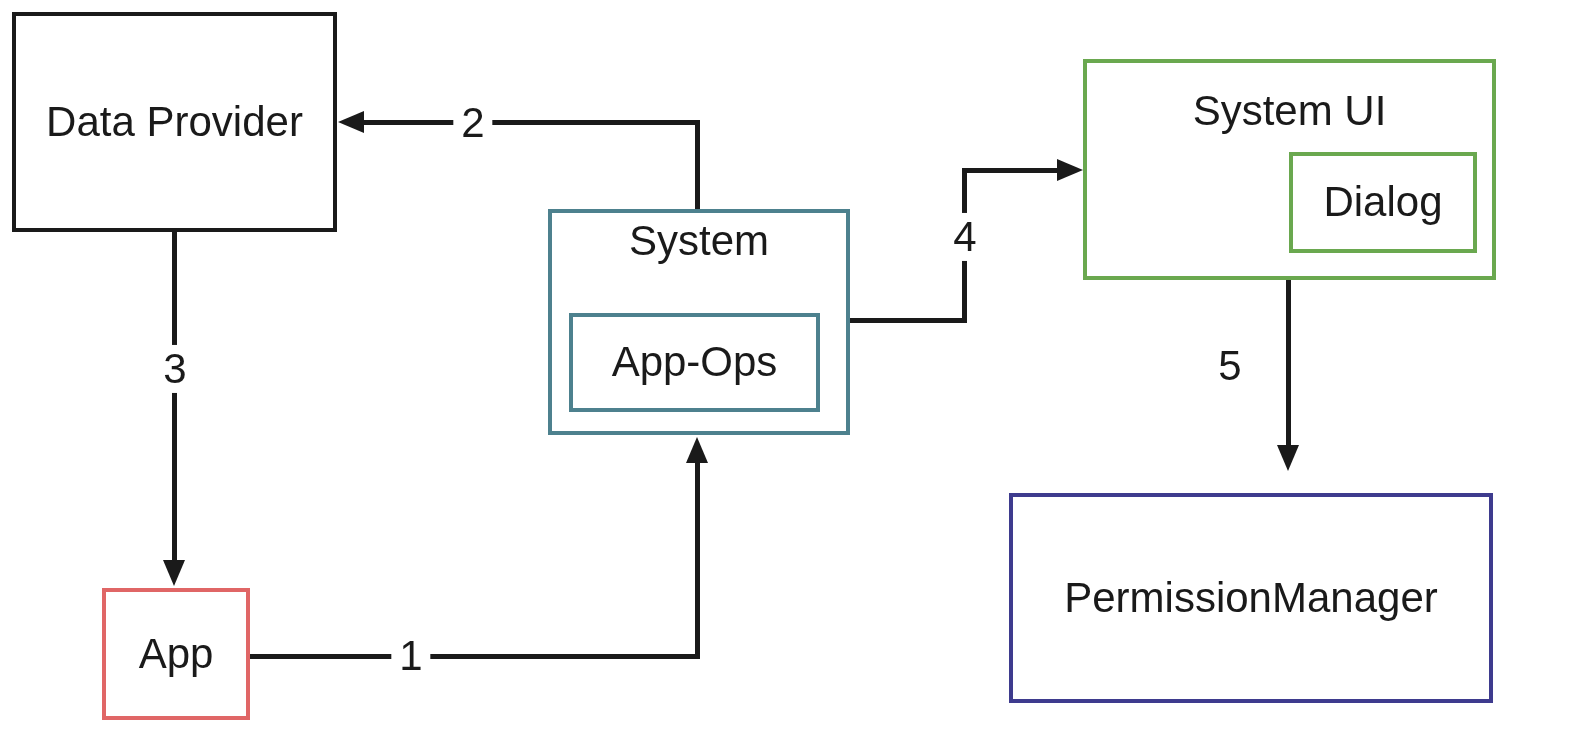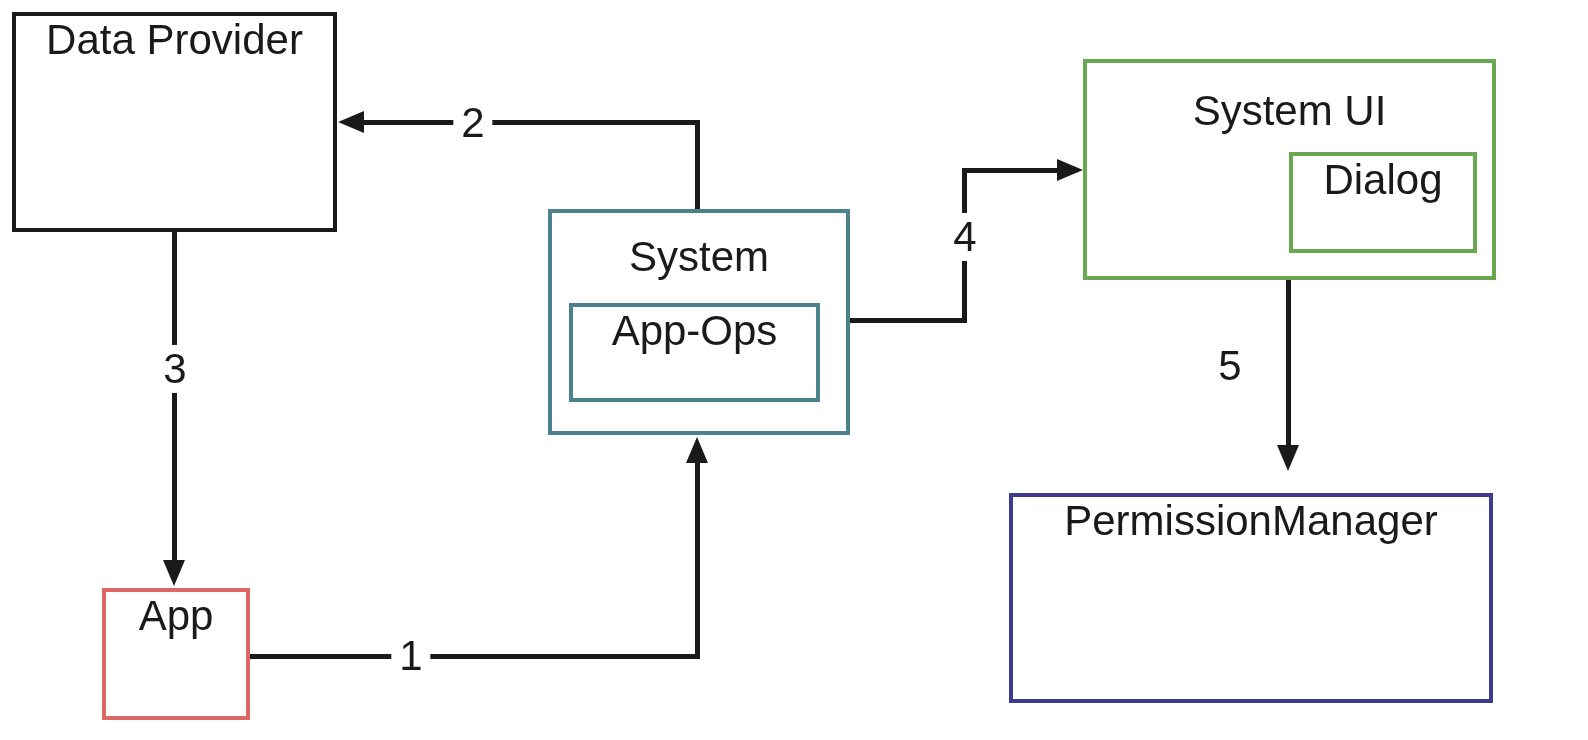--- a/index.html
+++ b/index.html
@@ -20,30 +20,31 @@
     position: absolute;
     box-sizing: border-box;
     background: #ffffff;
     font-size: 42px;
     line-height: 1.15;
     white-space: nowrap;
     z-index: 1;
   }
   .node.centered {
     display: flex;
+    align-items: center;
     justify-content: center;
   }
   .node-title {
     text-align: center;
-    margin-top: 20px;
+    margin-top: 4px;
   }
   
   .box-data-provider { left: 12px;  top: 12px;  width: 325px; height: 220px; border: 4px solid #1a1a1a; }
   .box-system        { left: 548px; top: 209px; width: 302px; height: 226px; border: 4px solid #4d818e; }
-  .box-app-ops       { left: 17px;  top: 90px; width: 251px; height: 99px;  border: 4px solid #4d818e; }
+  .box-app-ops       { left: 17px;  top: 100px; width: 251px; height: 99px;  border: 4px solid #4d818e; }
   .box-system-ui     { left: 1083px; top: 59px; width: 413px; height: 221px; border: 4px solid #6aa84f; }
   .box-dialog        { left: 202px; top: 89px;  width: 188px; height: 101px; border: 4px solid #6aa84f; }
   .box-app           { left: 102px; top: 588px; width: 148px; height: 132px; border: 4px solid #e06666; }
   .box-permission    { left: 1009px; top: 473px; width: 484px; height: 210px; border: 4px solid #3e3b8e; margin-top: 20px; }
   .box-system-ui .node-title { margin-top: 24px; }
 
   
   .h-line, .v-line {
     position: absolute;
     background: #1a1a1a;

